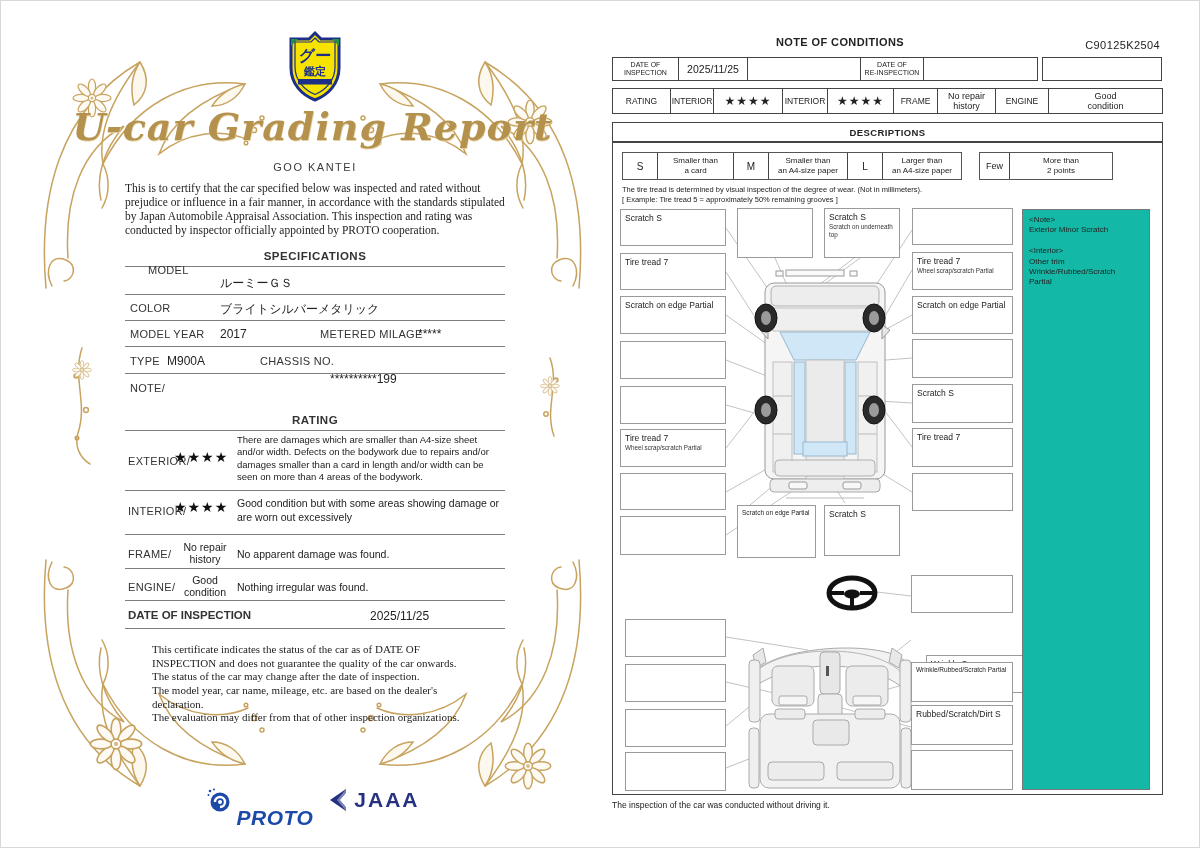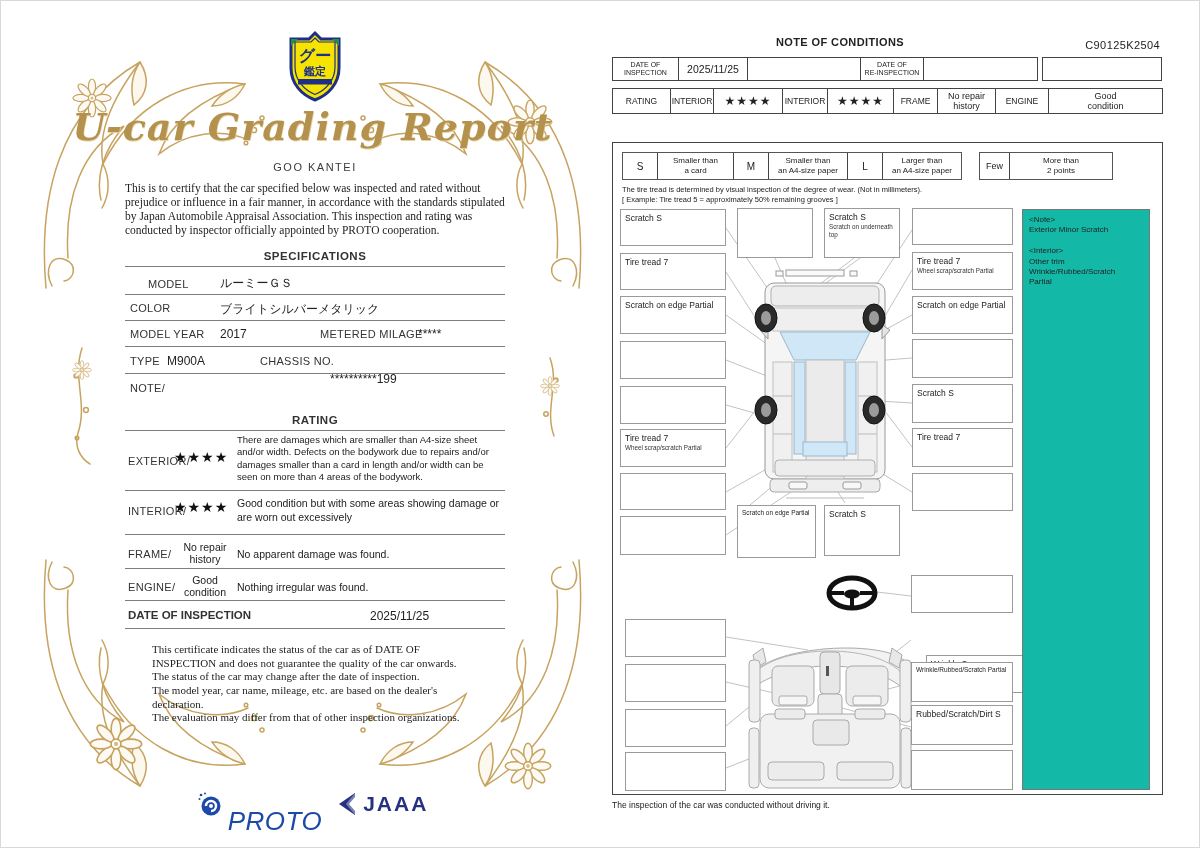--- a/index.html
+++ b/index.html
@@ -105,21 +105,21 @@
   <div class="abs" style="left:40px;top:86px;width:485px;text-align:center;
        font-family:'DejaVu Serif',serif;font-style:italic;font-weight:bold;font-size:38px;
        color:#b4924d;letter-spacing:1px;text-shadow:0.6px 0.6px 0 #e4d2a6;">U-car Grading Report</div>
   <div class="abs" style="left:95px;top:143px;width:380px;text-align:center;font-size:11px;
        letter-spacing:1.5px;color:#3a3a3a;">GOO KANTEI</div>
 
   <div class="abs lp-serif" style="left:95px;top:163px;width:388px;font-size:11.5px;line-height:1.22;">This is to certify that the car specified below was inspected and rated without prejudice or influence in a fair manner, in accordance with the standards stipulated by Japan Automobile Appraisal Association. This inspection and rating was conducted by inspector officially appointed by PROTO cooperation.</div>
 
   <div class="heading-center" style="top:232px;">SPECIFICATIONS</div>
   <div class="hline" style="top:248px;"></div>
-  <div class="abs spec-label" style="left:118px;top:260px;">MODEL</div>
+  <div class="abs spec-label" style="left:118px;top:246px;">MODEL</div>
   <div class="abs spec-value" style="left:190px;top:257px;">ルーミーＧＳ</div>
   <div class="hline" style="top:276px;"></div>
   <div class="abs spec-label" style="left:100px;top:284px;">COLOR</div>
   <div class="abs spec-value" style="left:190px;top:283px;">ブライトシルバーメタリック</div>
   <div class="hline" style="top:302px;"></div>
   <div class="abs spec-label" style="left:100px;top:310px;">MODEL YEAR</div>
   <div class="abs spec-value" style="left:190px;top:309px;">2017</div>
   <div class="abs spec-label" style="left:290px;top:310px;">METERED MILAGE</div>
   <div class="abs spec-value" style="left:388px;top:309px;">*****</div>
   <div class="hline" style="top:328px;"></div>
@@ -164,21 +164,21 @@
   <div class="abs" style="left:0;top:752px;width:565px;display:flex;justify-content:center;align-items:center;gap:14px;">
     <div style="display:flex;align-items:center;gap:5px;">
       <svg width="26" height="26" viewBox="0 0 26 26">
         <circle cx="4" cy="4" r="1.3" fill="#1d49a8"></circle>
         <circle cx="8" cy="2.5" r="1" fill="#1d49a8"></circle>
         <circle cx="2.5" cy="8" r="1" fill="#1d49a8"></circle>
         <circle cx="14" cy="15" r="9.5" fill="#1d49a8"></circle>
         <path d="M9,15 a5,5 0 1 1 5,5" stroke="#fff" stroke-width="2.4" fill="none"></path>
         <circle cx="14" cy="15" r="2" fill="#fff"></circle>
       </svg>
-      <span style="font-size:26px;font-weight:normal;font-style:italic;color:#1d49a8;letter-spacing:.5px;margin-top:36px;">PROTO</span>
+      <span style="font-size:21px;font-weight:bold;font-style:italic;color:#1d49a8;letter-spacing:.5px;margin-top:36px;">PROTO</span>
     </div>
     <div style="display:flex;align-items:center;gap:5px;">
       <svg width="22" height="24" viewBox="0 0 22 24">
         <path d="M19,1 L3,12 L19,23 Z" fill="#26327f"></path>
         <path d="M19,1 L10,12 L19,23 Z" fill="#7781b5"></path>
         <path d="M19,5 L13,12 L19,19 Z" fill="#fff"></path>
       </svg>
       <span style="font-size:21px;font-weight:bold;color:#26327f;letter-spacing:2px;">JAAA</span>
     </div>
   </div>
@@ -209,20 +209,23 @@
     <div class="cell lbl8" style="width:45px;">INTERIOR</div>
     <div class="cell starcell" style="width:66px;">★★★★</div>
     <div class="cell lbl8" style="width:44px;">FRAME</div>
     <div class="cell lbl9 pre" style="width:58px;">No repair
 history</div>
     <div class="cell lbl8" style="width:53px;">ENGINE</div>
     <div class="cell lbl9 pre" style="flex:1;">Good
 condition</div>
   </div>
 
+  <div class="tbl" style="left:2px;top:92px;width:551px;height:20px;">
+    <div class="cell" style="flex:1;font-size:9.5px;font-weight:bold;letter-spacing:.4px;">DESCRIPTIONS</div>
+  </div>
   <div class="abs" style="left:2px;top:112px;width:551px;height:653px;border:1px solid #444;box-sizing:border-box;"></div>
 
   <div class="tbl" style="left:12px;top:122px;width:340px;height:28px;border-color:#555;">
     <div class="cell" style="width:35px;font-size:10px;">S</div>
     <div class="cell pre" style="width:76px;font-size:8px;line-height:1.2;">Smaller than
 a card</div>
     <div class="cell" style="width:35px;font-size:10px;">M</div>
     <div class="cell pre" style="width:79px;font-size:8px;line-height:1.2;">Smaller than
 an A4-size paper</div>
     <div class="cell" style="width:35px;font-size:10px;">L</div>

